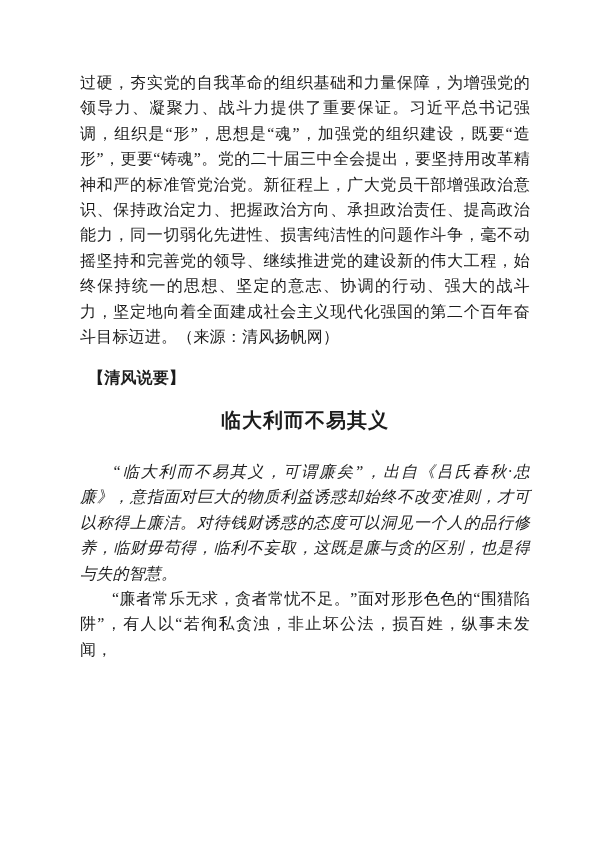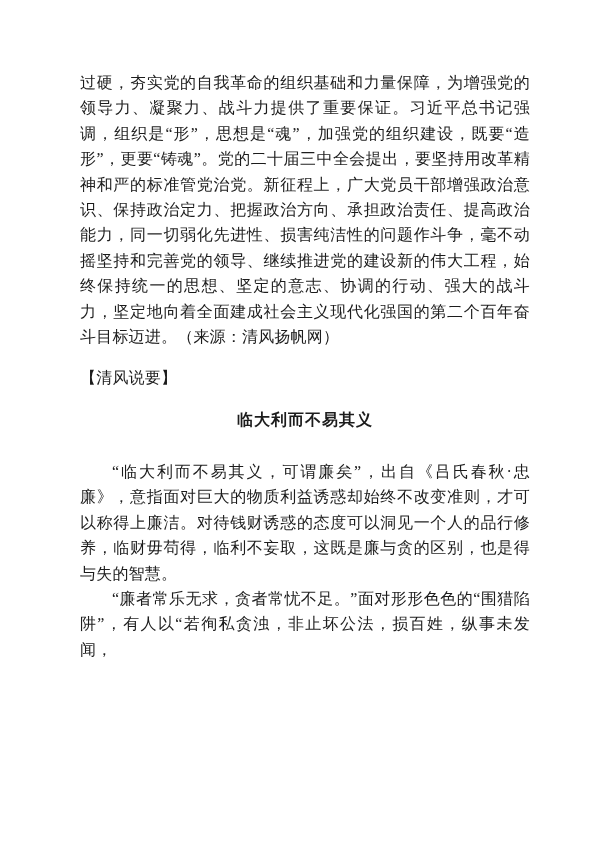--- a/index.html
+++ b/index.html
@@ -30,36 +30,38 @@
   }
   .para {
     margin: 0;
     text-indent: 2em;
   }
   .para.continuation {
     text-indent: 0;
   }
   .section-label {
     margin-top: 16px;
-    font-weight: normal;
+    font-weight: bold;
     text-align: left;
     text-indent: 0;
+    margin-left: 8px;
   }
   .article-title {
     margin-top: 15px;
     margin-bottom: 0;
-    font-size: 16px;
+    font-size: 20px;
     font-weight: bold;
     line-height: 28px;
     text-align: center;
     text-indent: 0;
     letter-spacing: 1px;
   }
   .article-body .para:first-of-type {
     margin-top: 25px;
+    font-style: italic;
   }
   .page-footer {
     position: absolute;
     left: 0;
     right: 0;
     top: 783px;
     text-align: center;
     font-size: 14px;
     letter-spacing: 1px;
     color: #1c1c1c;

